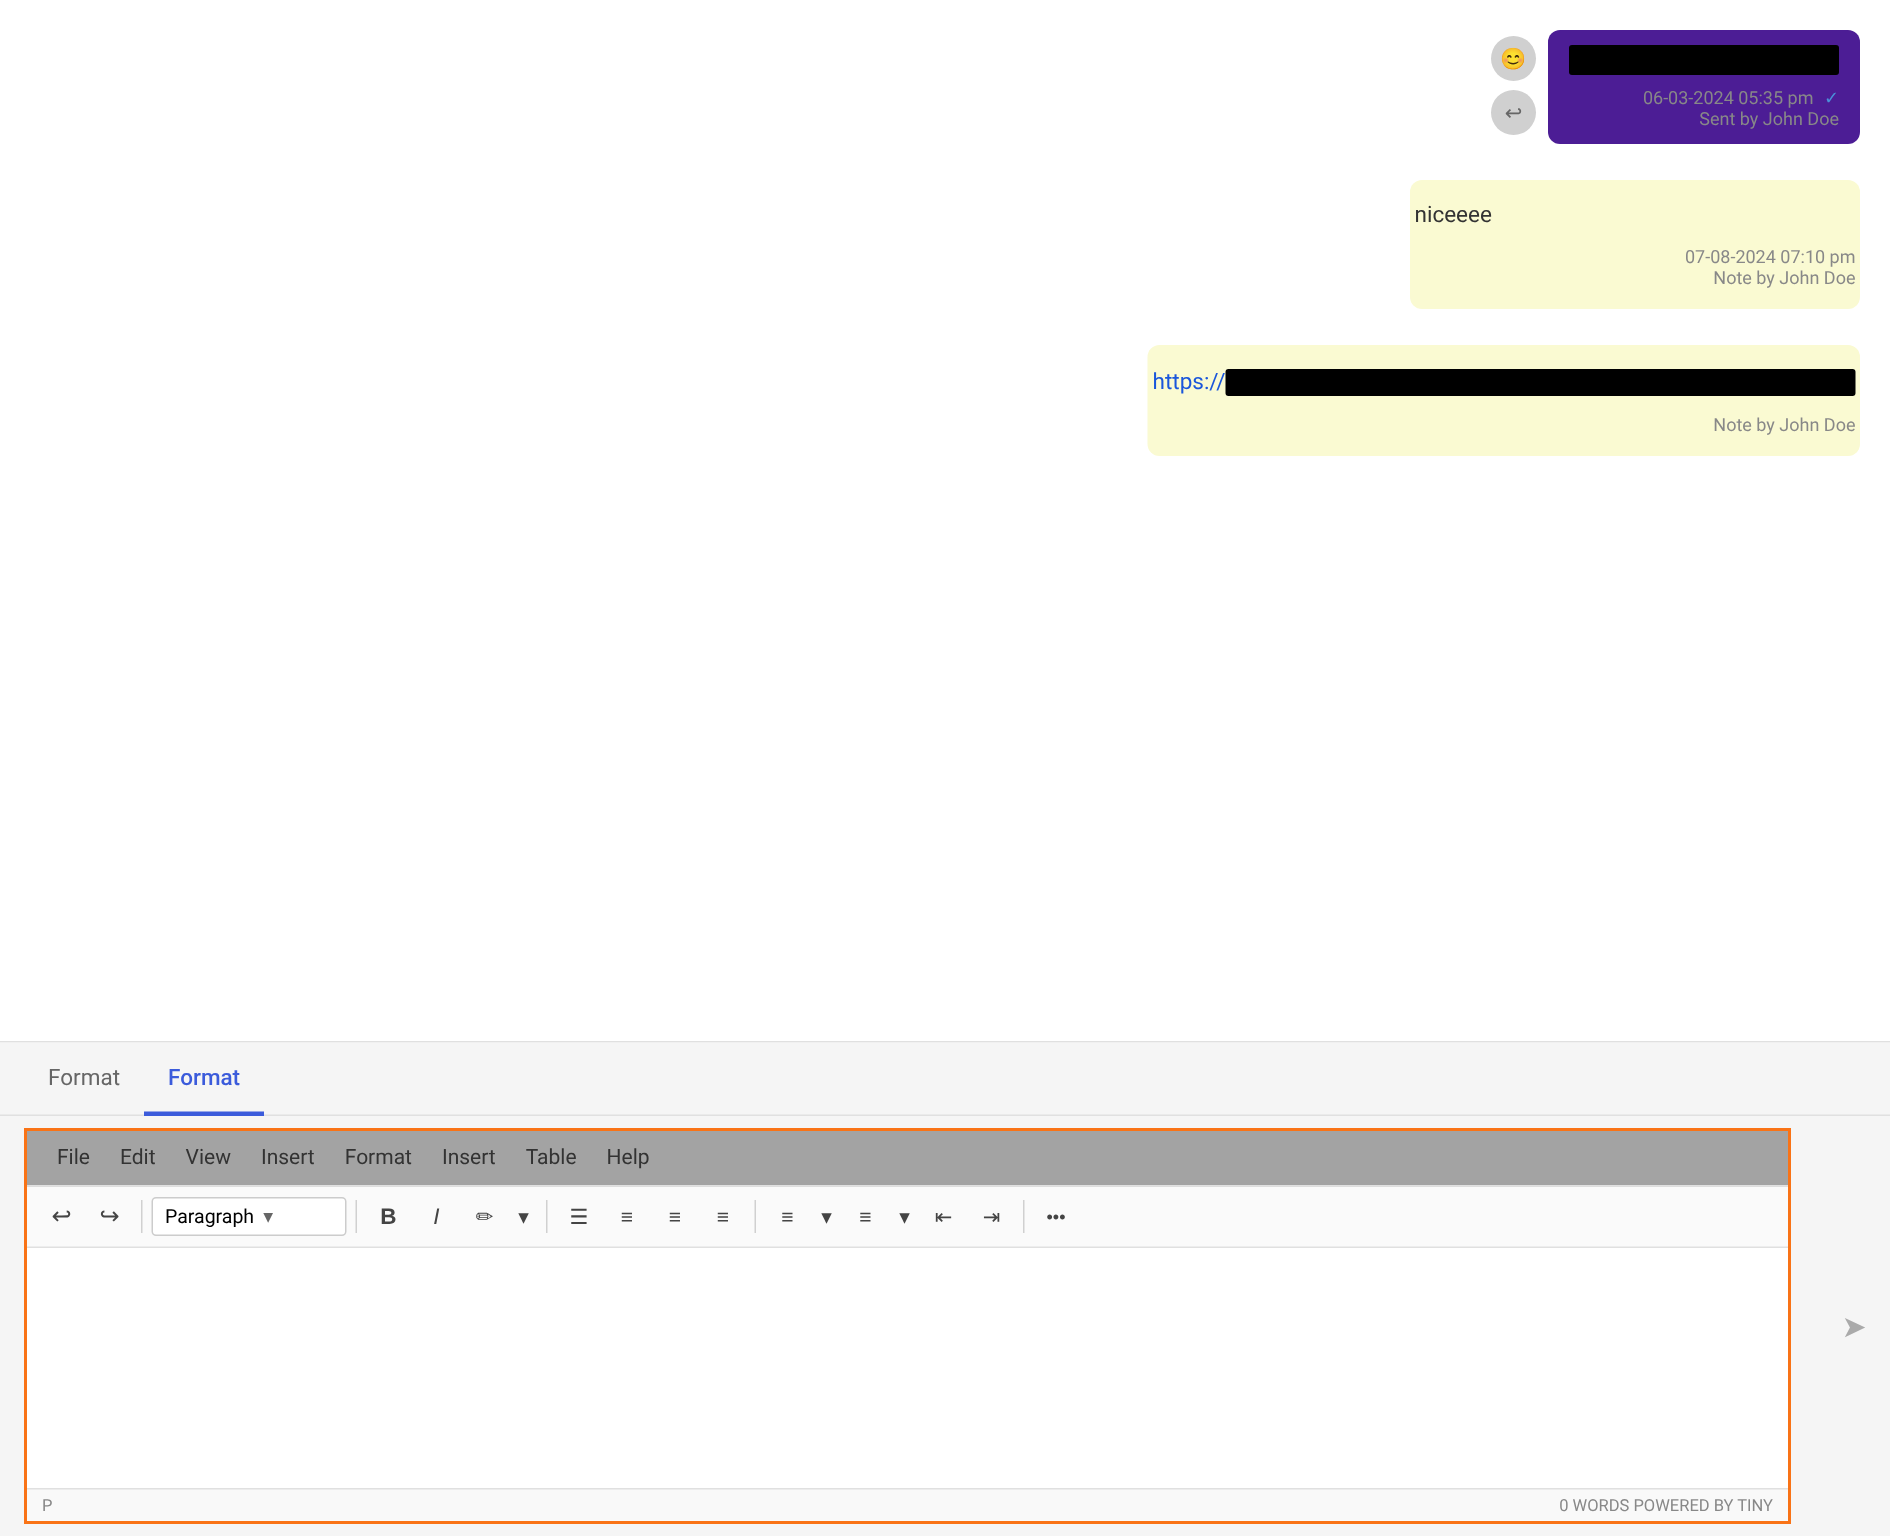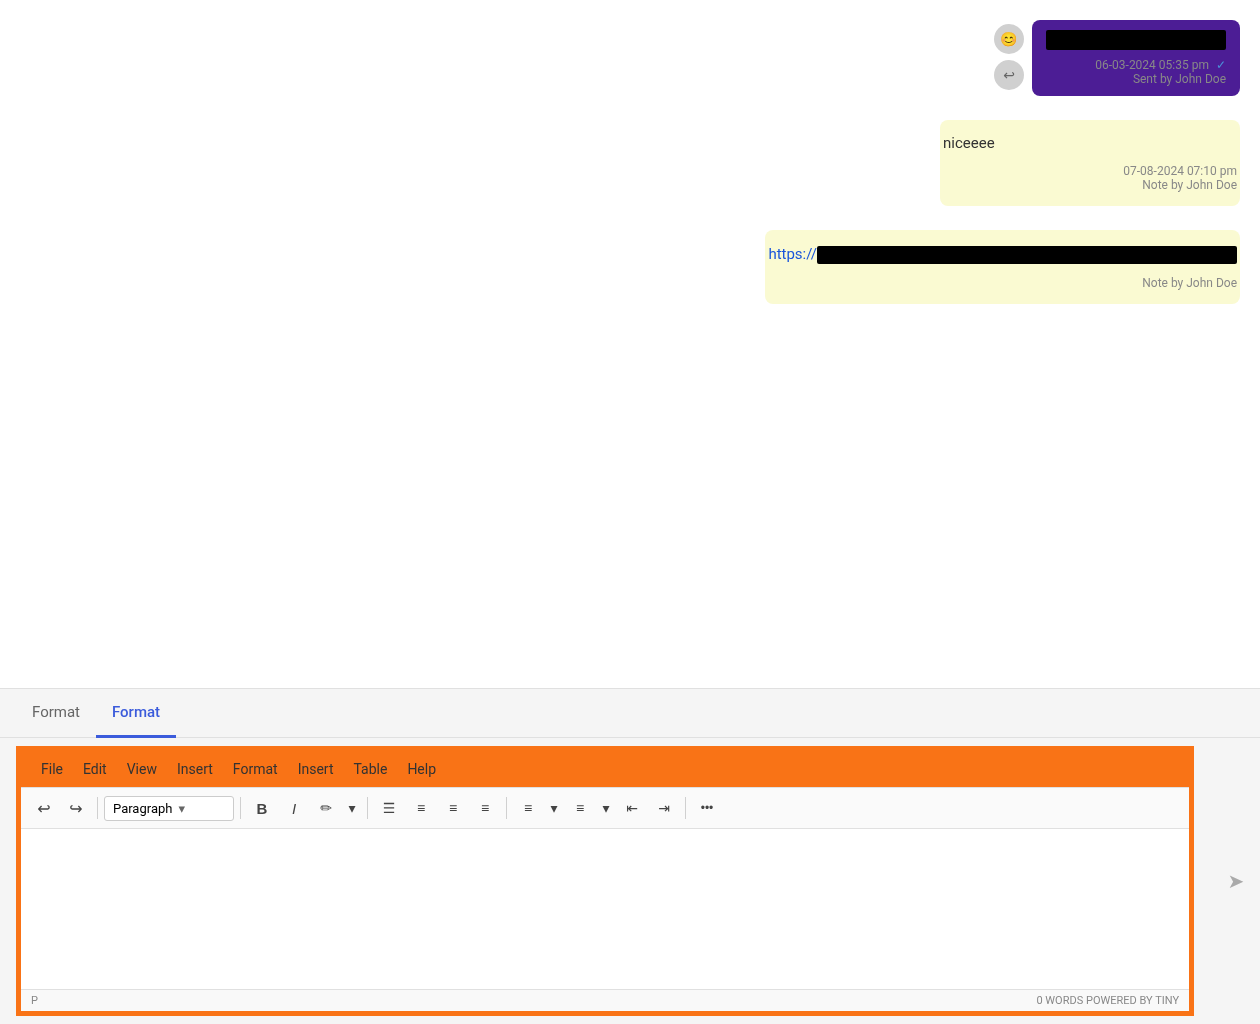--- a/index.html
+++ b/index.html
@@ -154,23 +154,23 @@
     }
 
     .tab.active {
       color: #3b5bdb;
       border-bottom: 3px solid #3b5bdb;
       font-weight: 500;
     }
 
     
     .editor-container {
-      background: #f97316;
+      background: #a3a3a3;
       margin: 0 16px 0 0;
-      border: 5px solid #f97316;
+      border: 2px solid #f97316;
       position: relative;
     }
 
     
     .menu-bar {
       display: flex;
       align-items: center;
       padding: 6px 12px;
       gap: 4px;
       border-bottom: 1px solid #e0e0e0;

